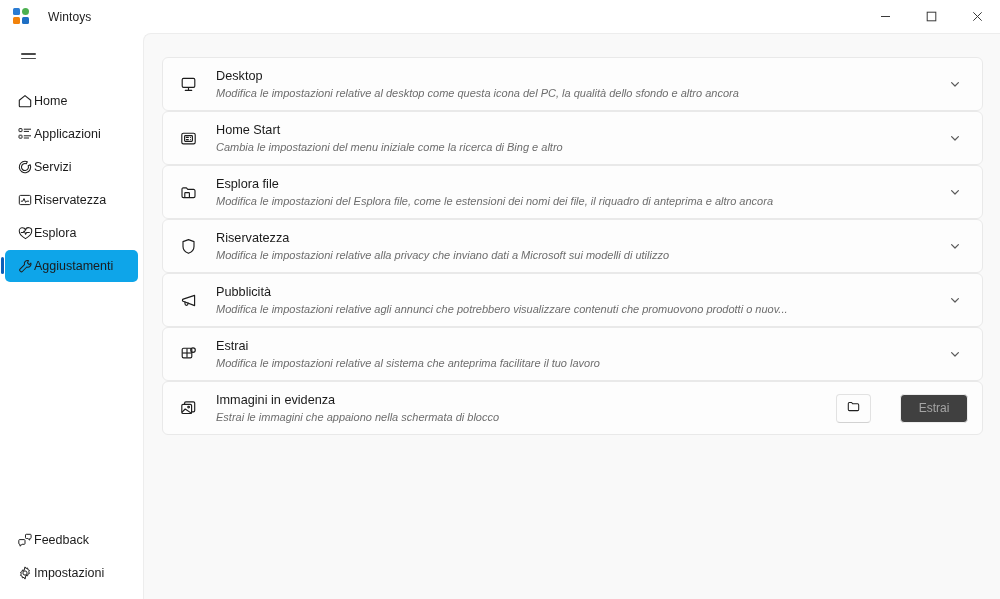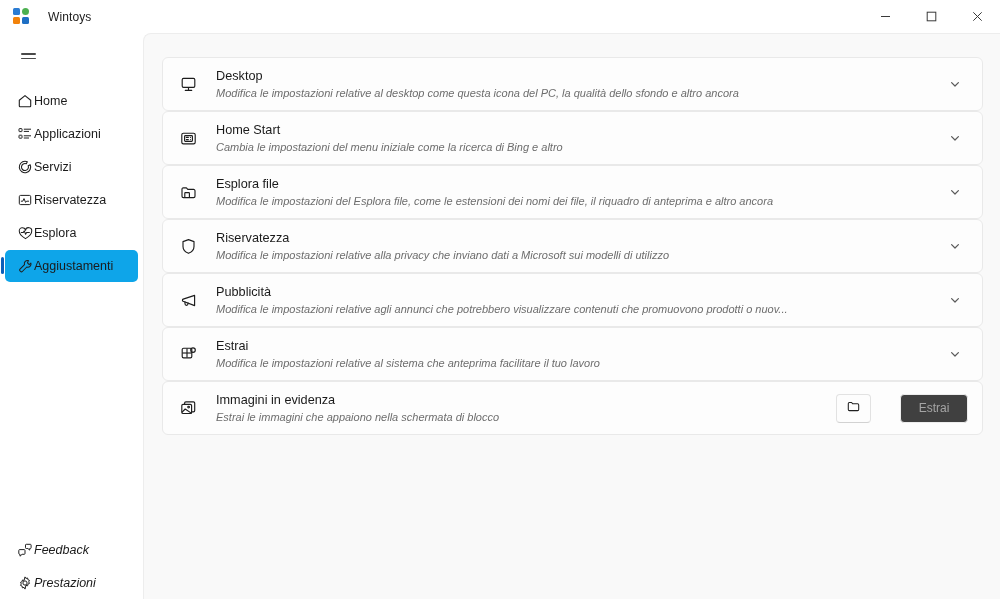--- a/index.html
+++ b/index.html
@@ -79,21 +79,21 @@
     display: flex; align-items: center; justify-content: center;
     border-radius: 5px;
   }
   .hamburger .bars { width: 15px; }
   .hamburger .bars span {
     display: block; height: 1.4px; background: #4a4a4a;
     border-radius: 1px; margin: 3px 0;
   }
   .nav { margin-top: 11px; display: flex; flex-direction: column; gap: 1px; }
   .nav-spacer { flex: 1 1 auto; }
-  .nav-bottom { padding-bottom: 0; display: flex; flex-direction: column; gap: 1px; font-style: italic; }
+  .nav-bottom { padding-bottom: 10px; display: flex; flex-direction: column; gap: 1px; }
   .nav-item {
     position: relative;
     height: 32px;
     margin: 0 5px;
     border-radius: 5px;
     display: flex;
     align-items: center;
     padding-left: 11px;
     color: #1b1b1b;
   }
@@ -325,21 +325,21 @@
           </span>
           <span class="nav-label">Feedback</span>
         </div>
         <div class="nav-item">
           <span class="nav-icon">
             <svg width="16" height="16" viewBox="0 0 16 16" fill="none" stroke="currentColor" stroke-width="1">
               <circle cx="8" cy="8" r="2.1"></circle>
               <path d="M8 1.9l.9 1.5 1.7-.4.3 1.7 1.6.7-.8 1.5.8 1.5-1.6.7-.3 1.7-1.7-.4L8 14.1l-.9-1.7-1.7.4-.3-1.7-1.6-.7.8-1.5-.8-1.5 1.6-.7.3-1.7 1.7.4z" stroke-linejoin="round"></path>
             </svg>
           </span>
-          <span class="nav-label">Prestazioni</span>
+          <span class="nav-label">Impostazioni</span>
         </div>
       </div>
 
     </div>
 
     <div class="content-wrap">
       <div class="content-panel">
         <div class="cards">
 
           <div class="card">

